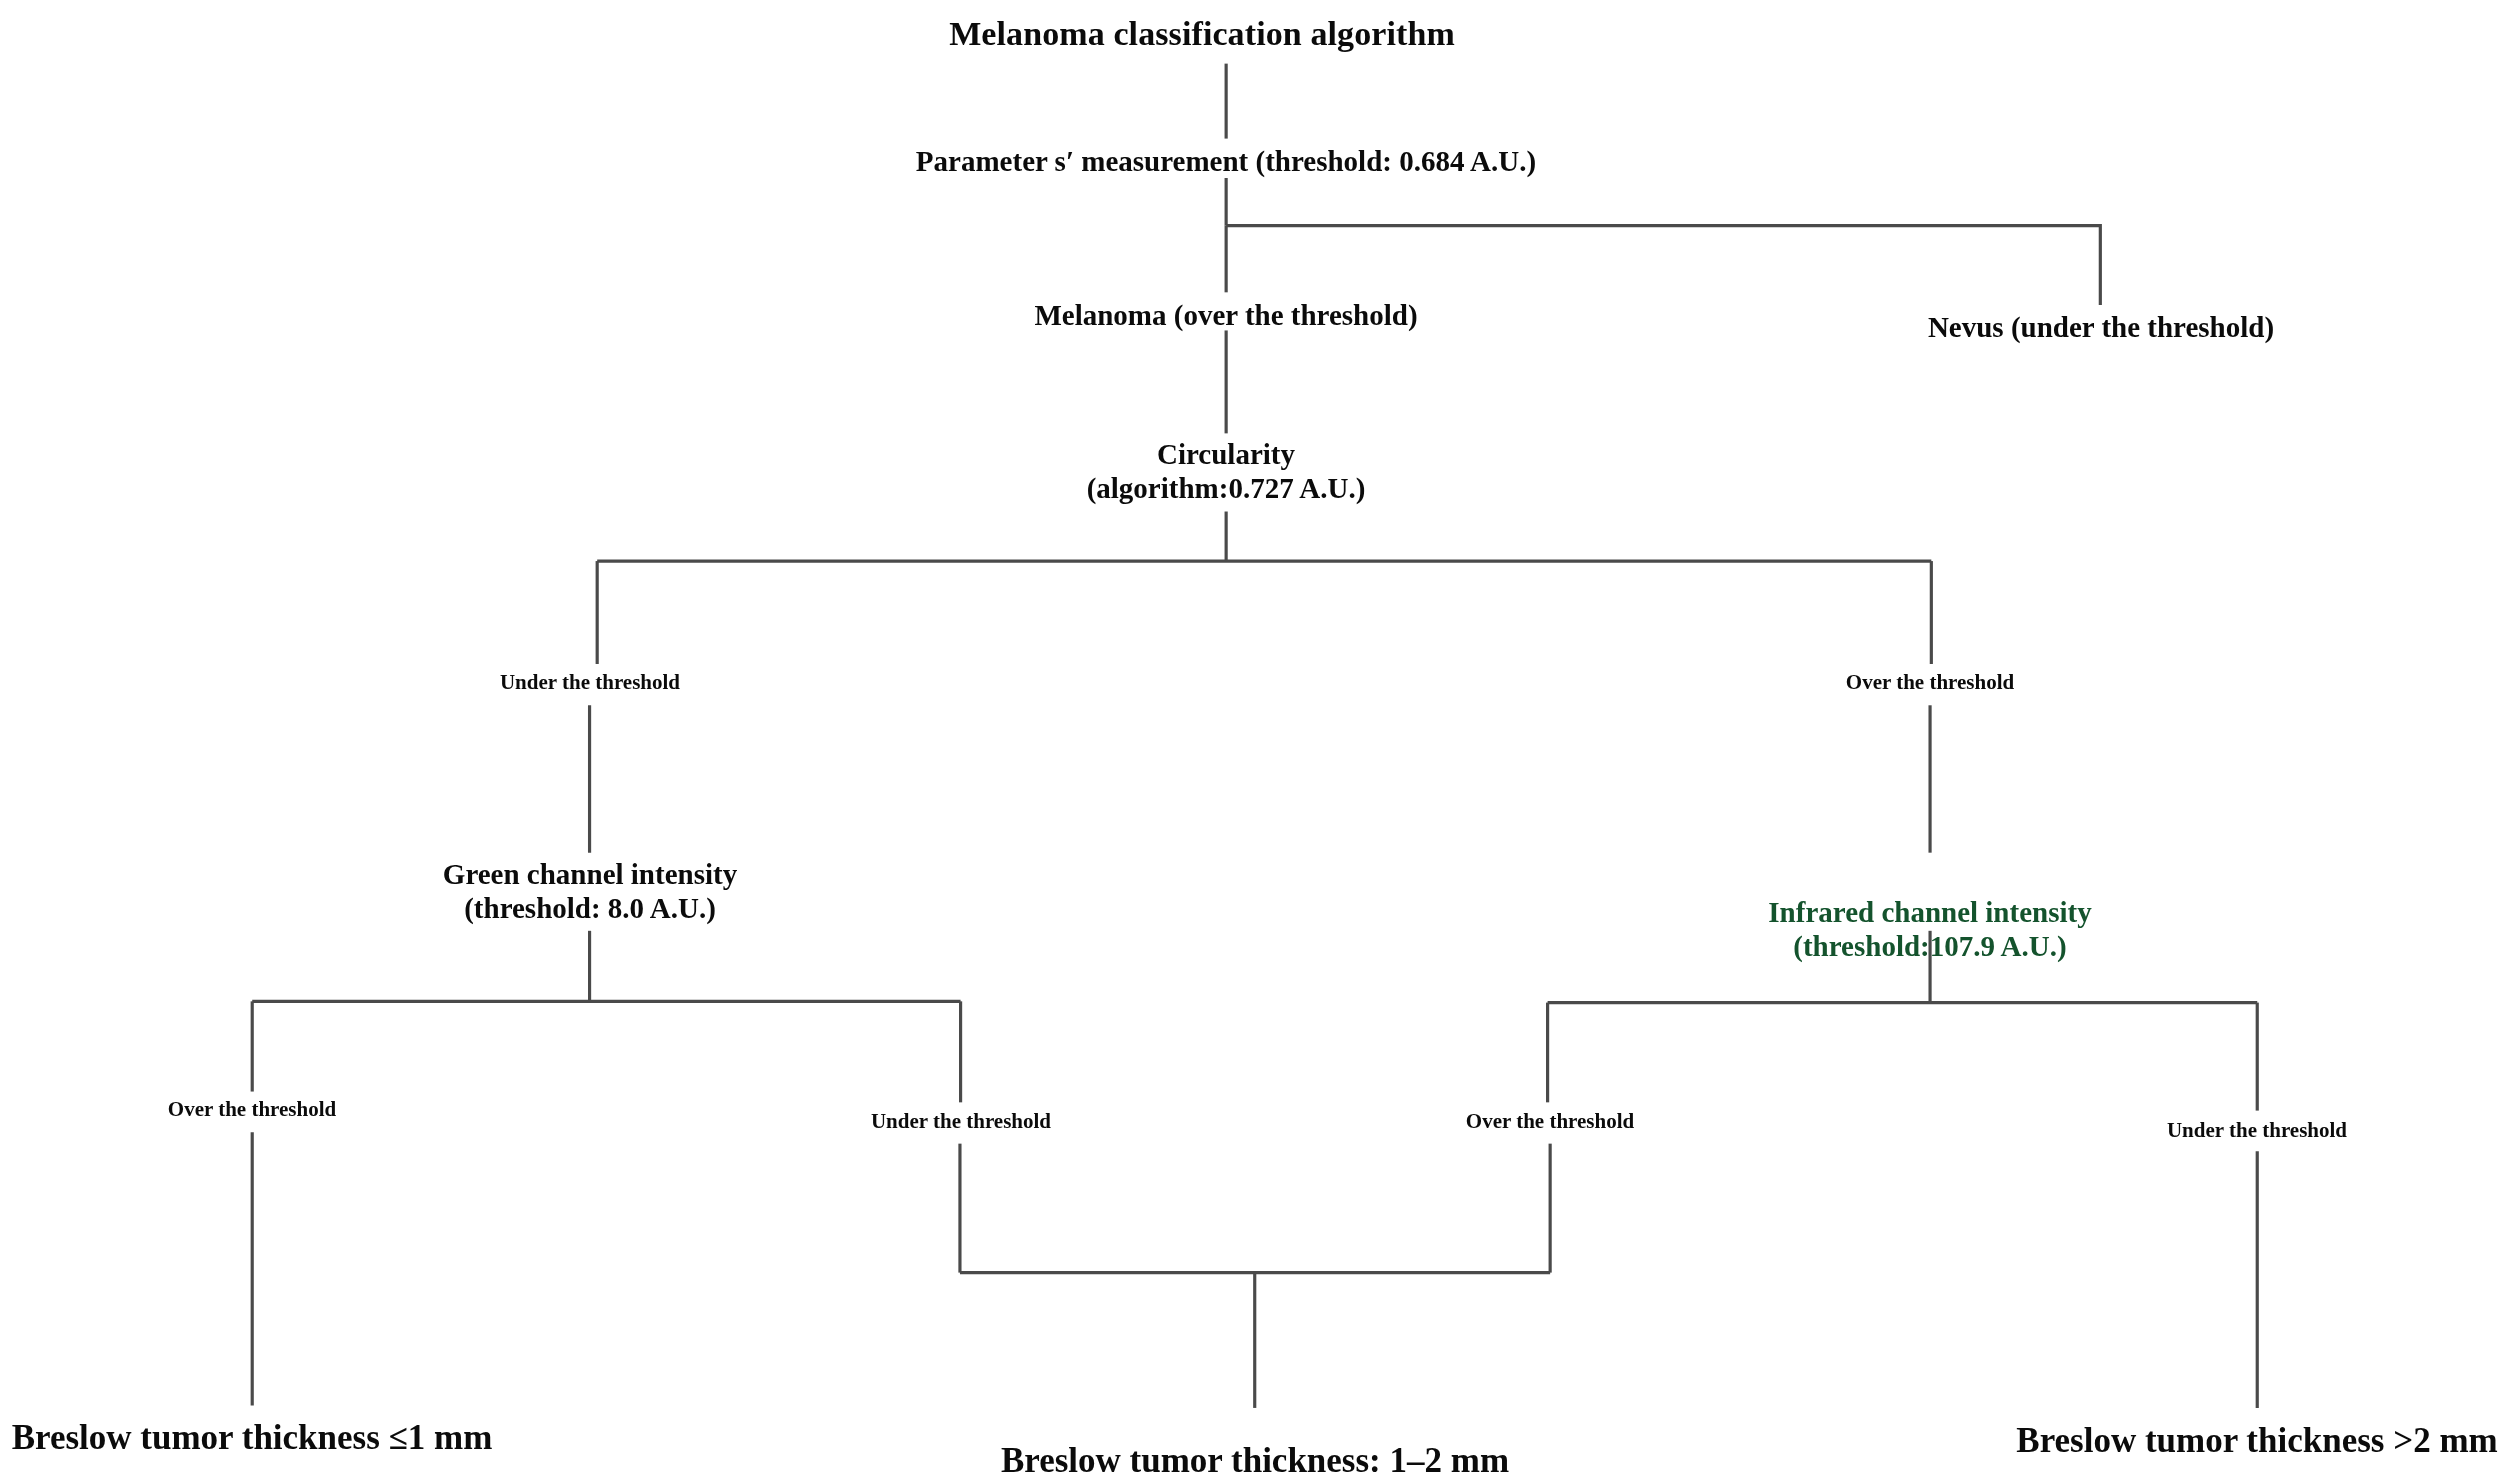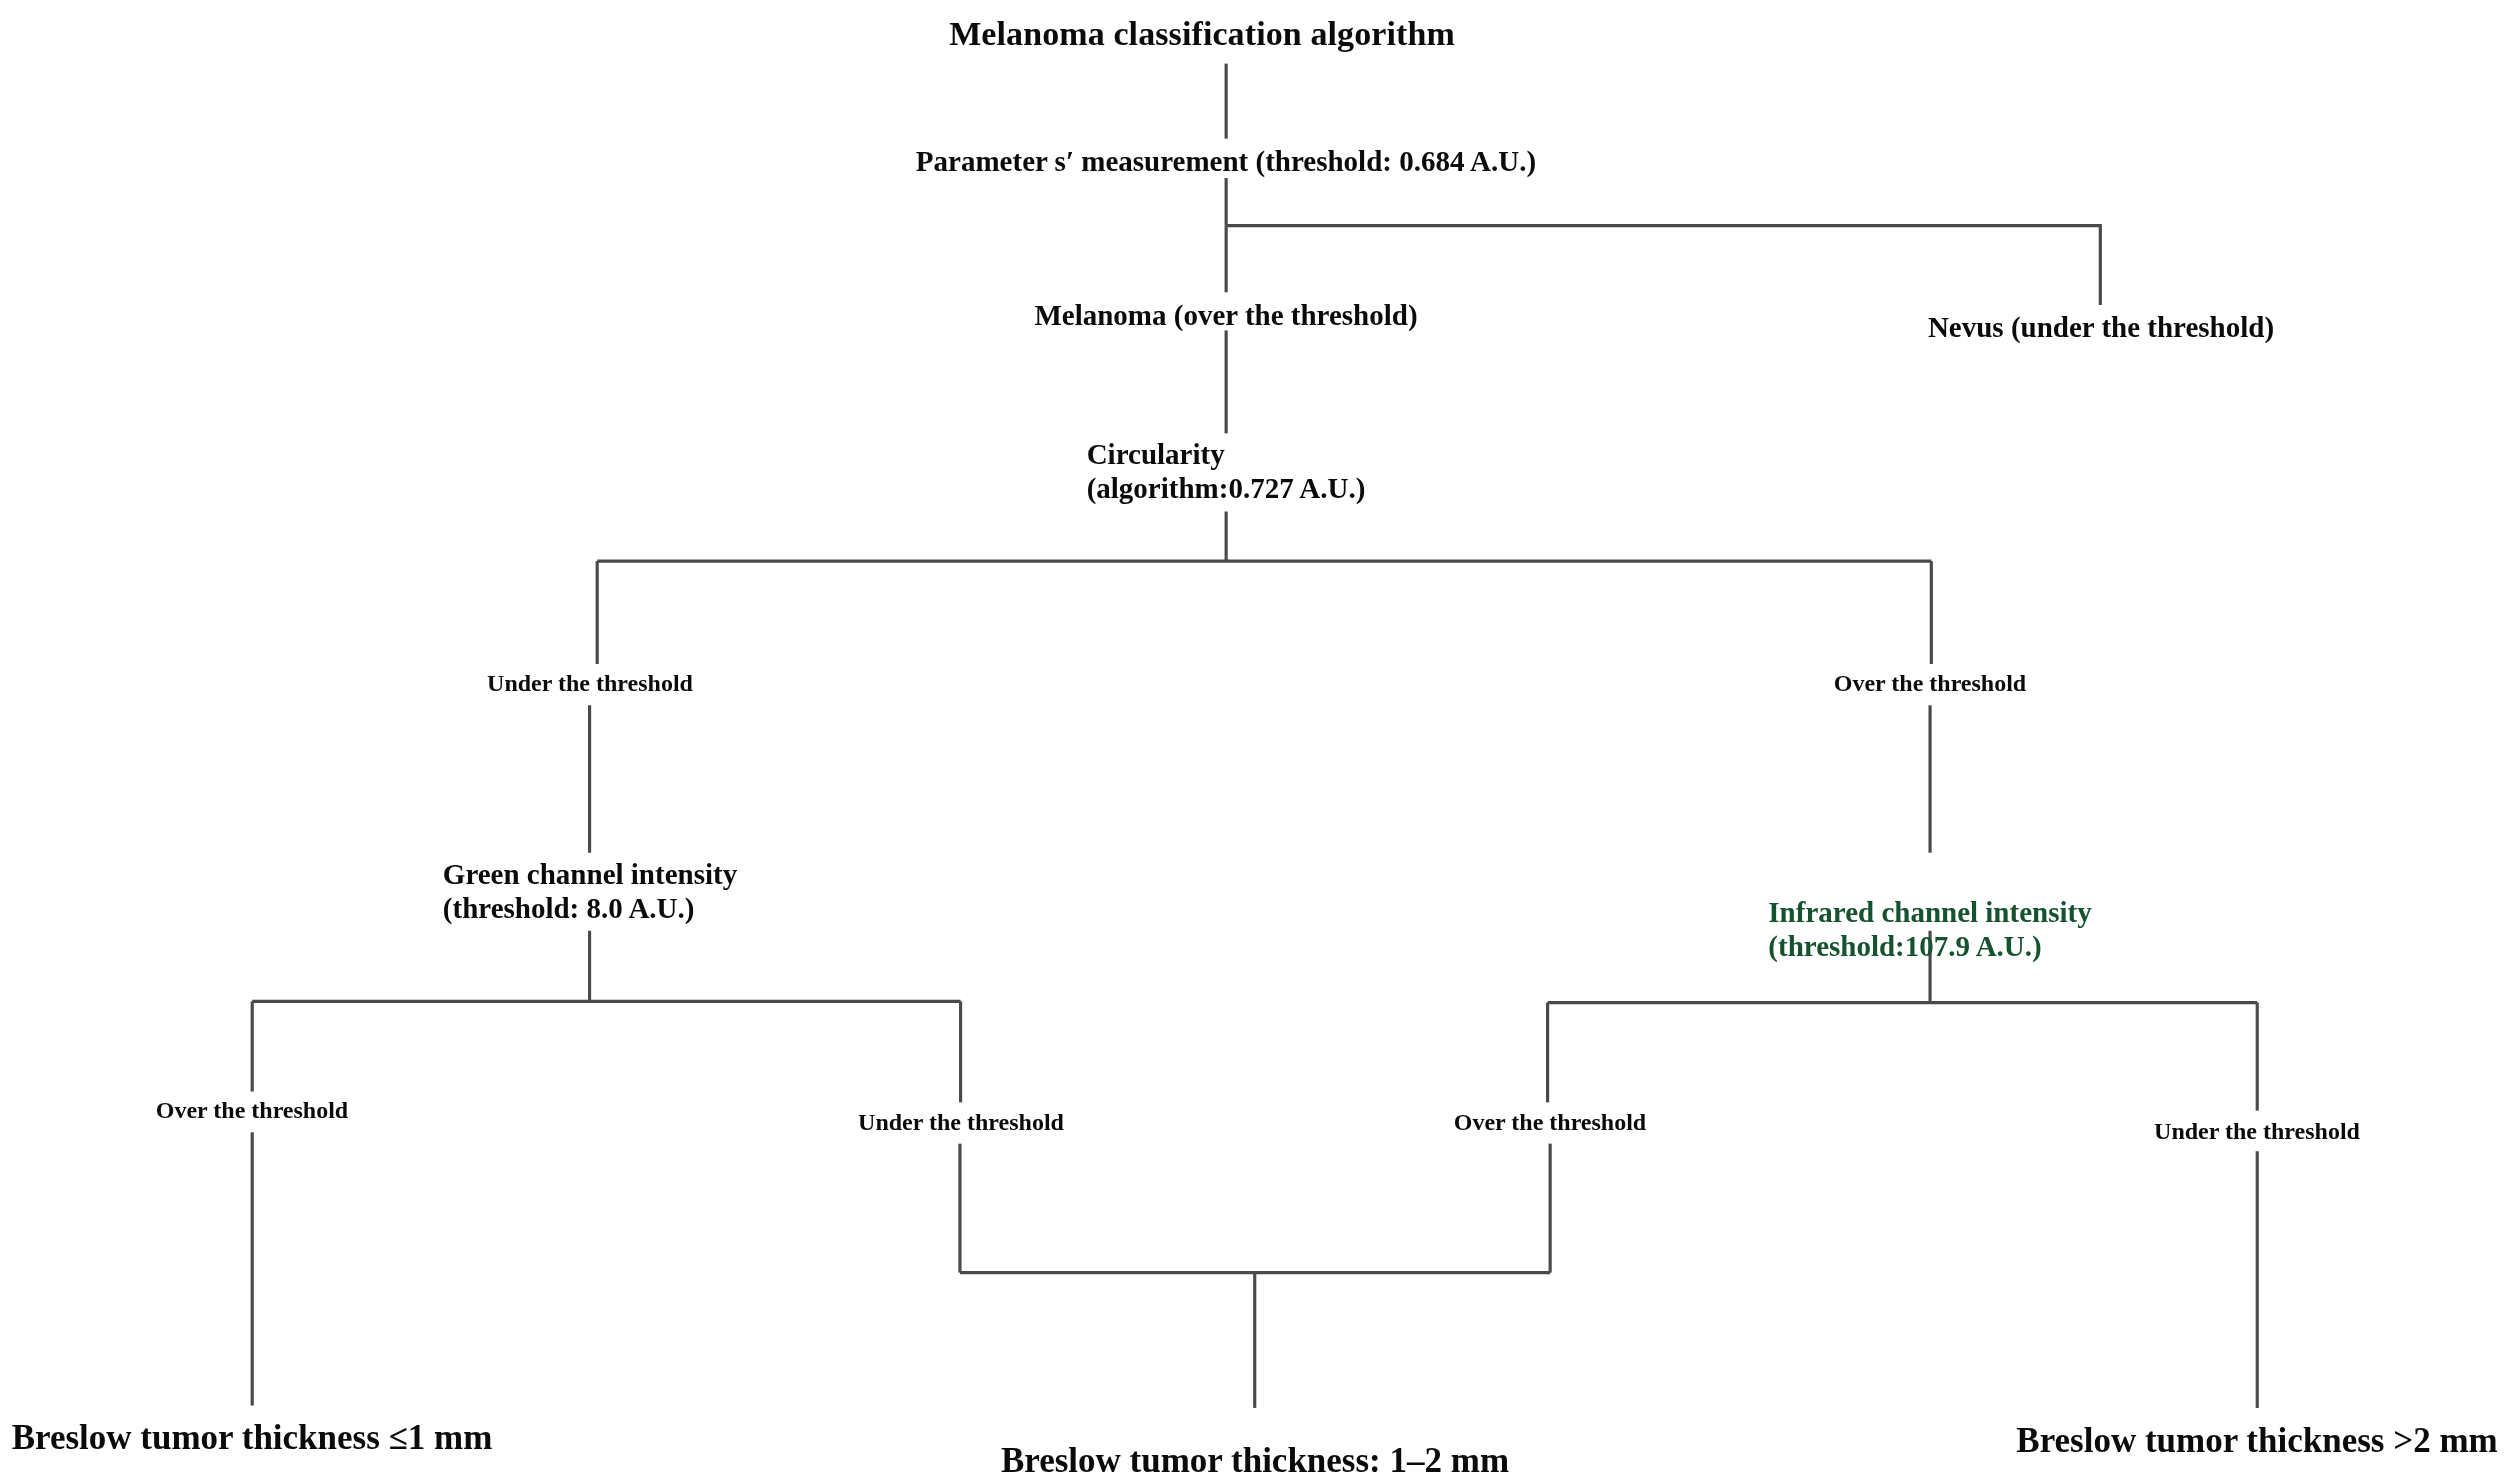--- a/index.html
+++ b/index.html
@@ -20,37 +20,38 @@
     position: absolute;
     left: 0;
     top: 0;
     width: 2512px;
     height: 1476px;
     pointer-events: none;
   }
   .node {
     position: absolute;
     transform: translateX(-50%);
+    text-align: center;
     white-space: pre;
     line-height: 1.16;
     font-weight: bold;
     color: #0b0b0b;
   }
   .node.title {
     font-size: 34px;
     letter-spacing: 0.1px;
   }
   .node.step {
     font-size: 29px;
   }
   .node.leaf {
     font-size: 35px;
   }
   .node.branchlabel {
-    font-size: 24px;
+    font-size: 21px;
   }
 </style>
 </head>
 <body>
 
 <div id="canvas">
 
   <svg id="edges" viewBox="0 0 3954 2323" width="2512" height="1476" xmlns="http://www.w3.org/2000/svg" fill="none" stroke="#4a4a4a" stroke-width="5" stroke-linecap="butt" stroke-linejoin="miter">
       <path d="M 1930 100 L 1930 218"></path>
       <path d="M 1930 280 L 1930 355"></path>

